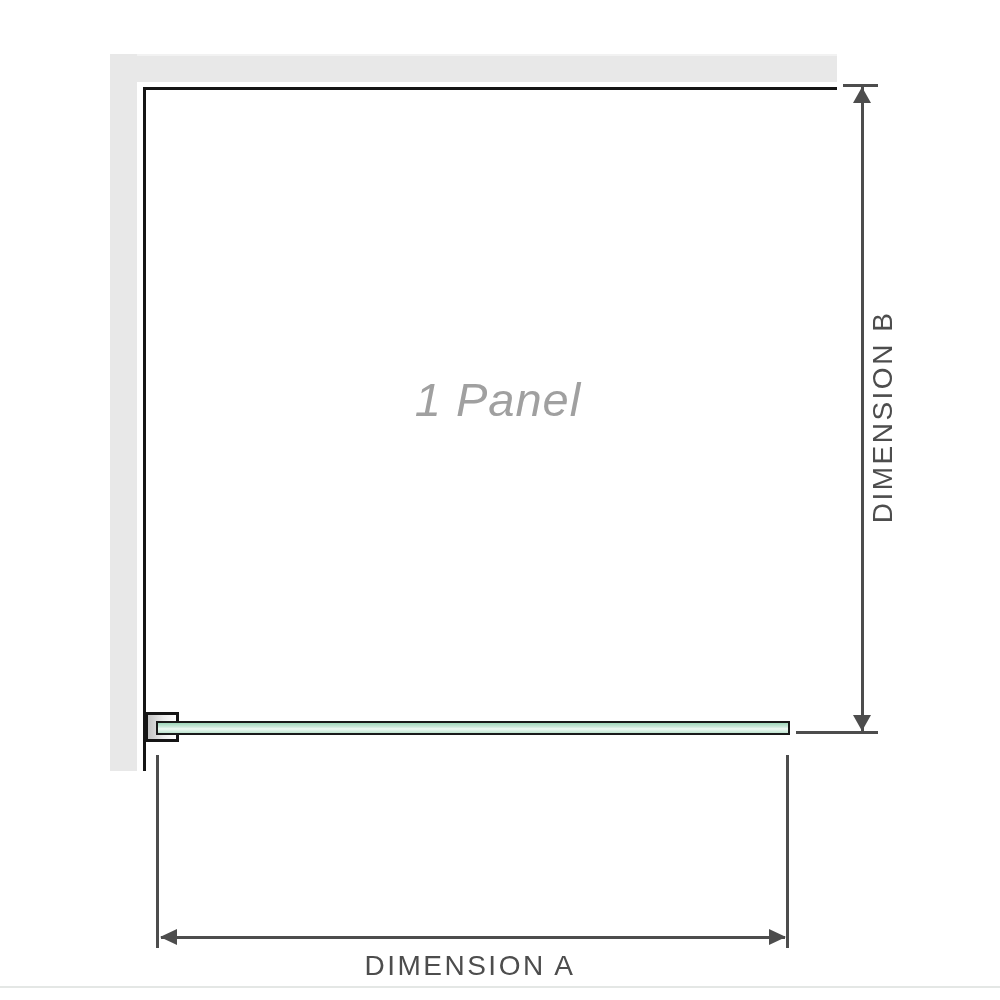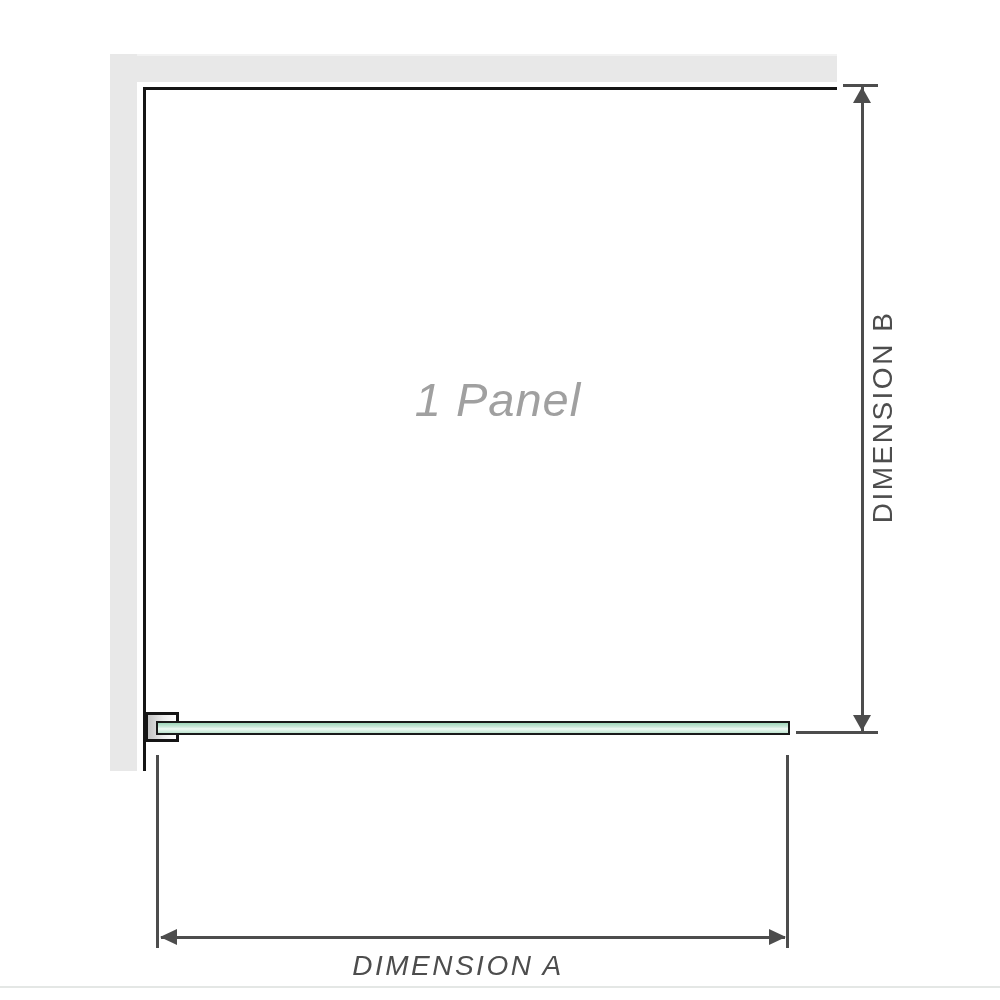--- a/index.html
+++ b/index.html
@@ -96,23 +96,22 @@
 
   
   .dim-label {
     color: var(--dimension, #4d4d4d);
     font-size: 28px;
     letter-spacing: 2.5px;
     white-space: nowrap;
     font-weight: normal;
   }
   .dima-label {
-    left: 458px; top: 966px;
+    left: 470px; top: 966px;
     transform: translate(-50%, -50%);
-    font-style: italic;
   }
   .dimb-label {
     left: 883px; top: 417px;
     transform: translate(-50%, -50%) rotate(-90deg);
   }
   .panel-label {
     left: 498px; top: 399px;
     transform: translate(-50%, -50%);
     color: var(--panel-text, #a0a0a0);
     font-size: 47px;

